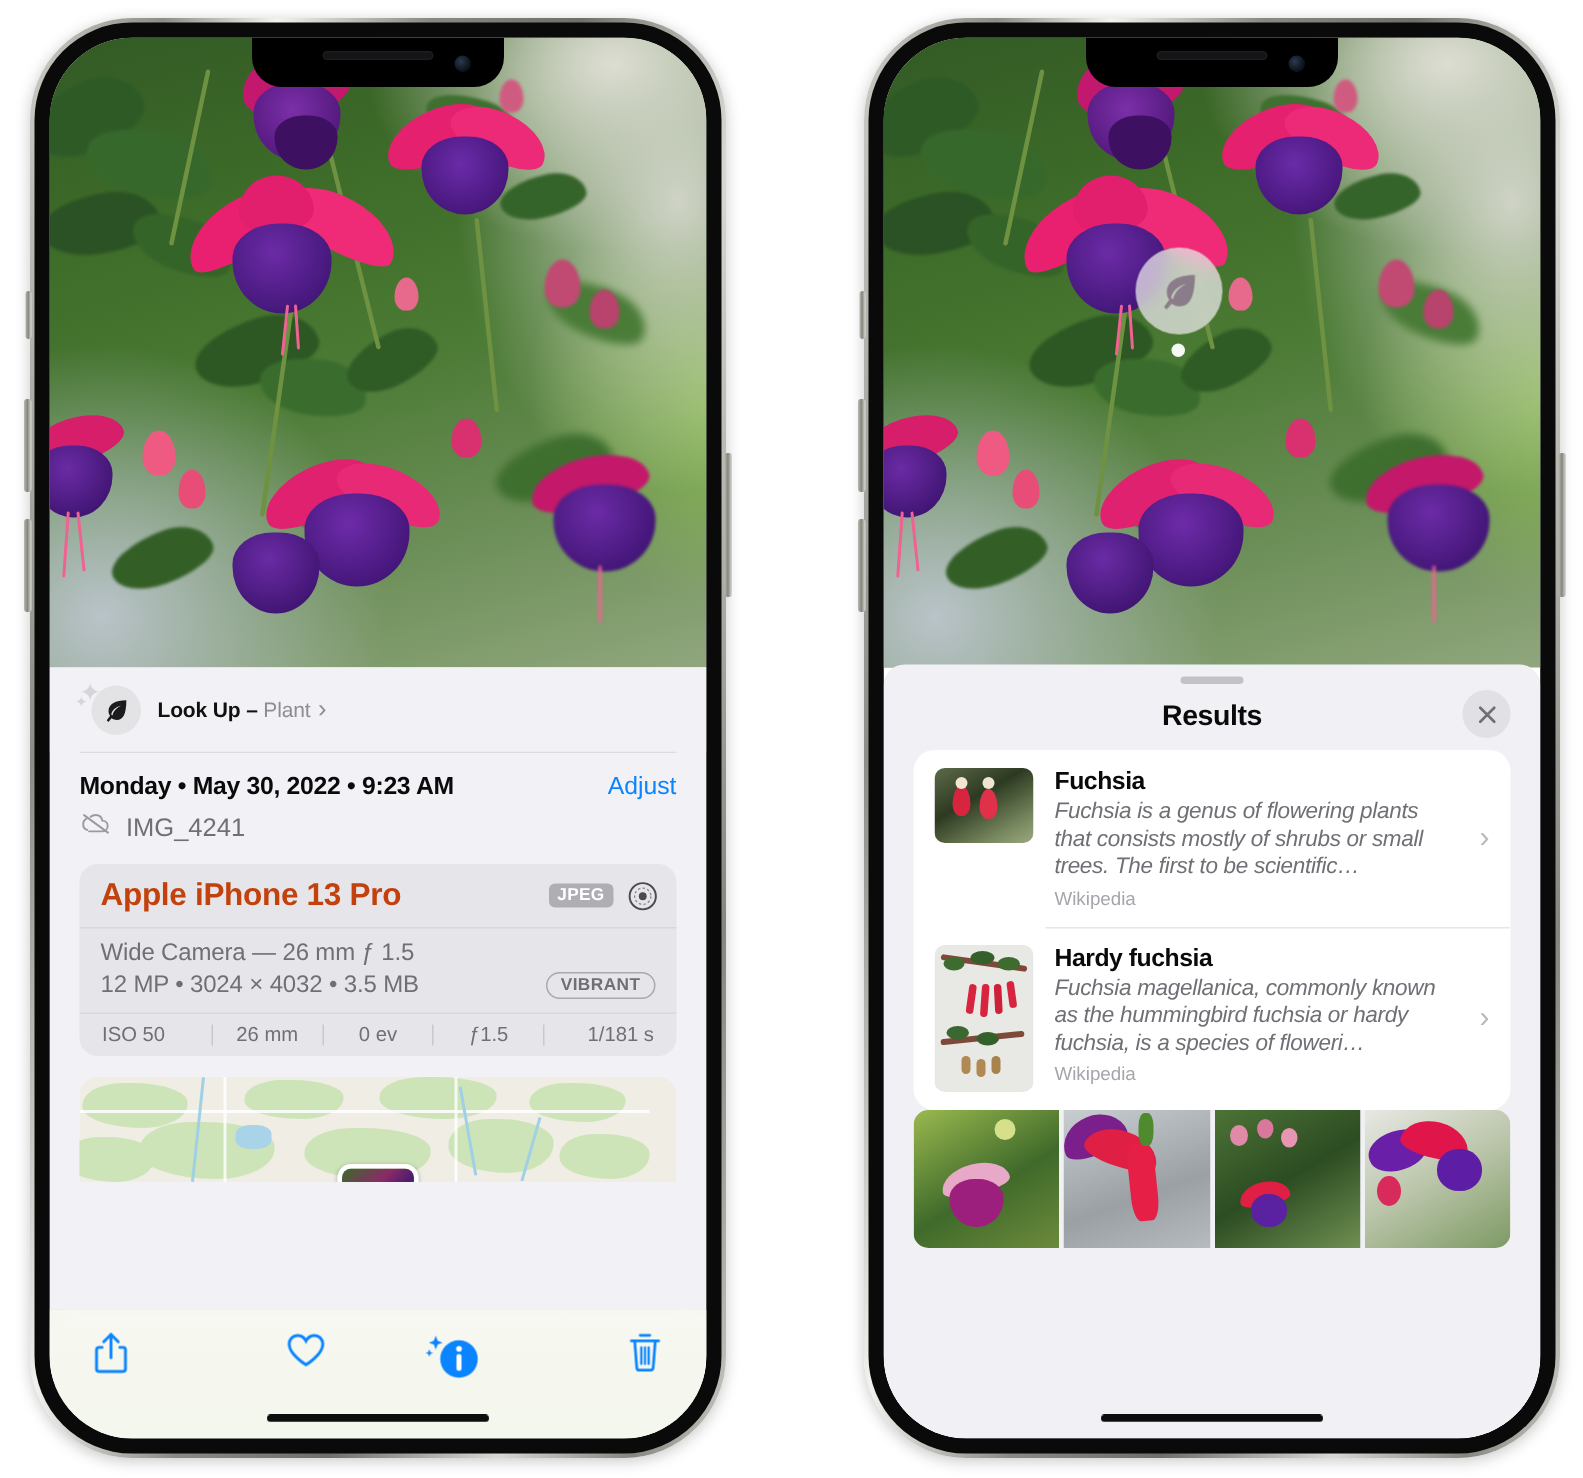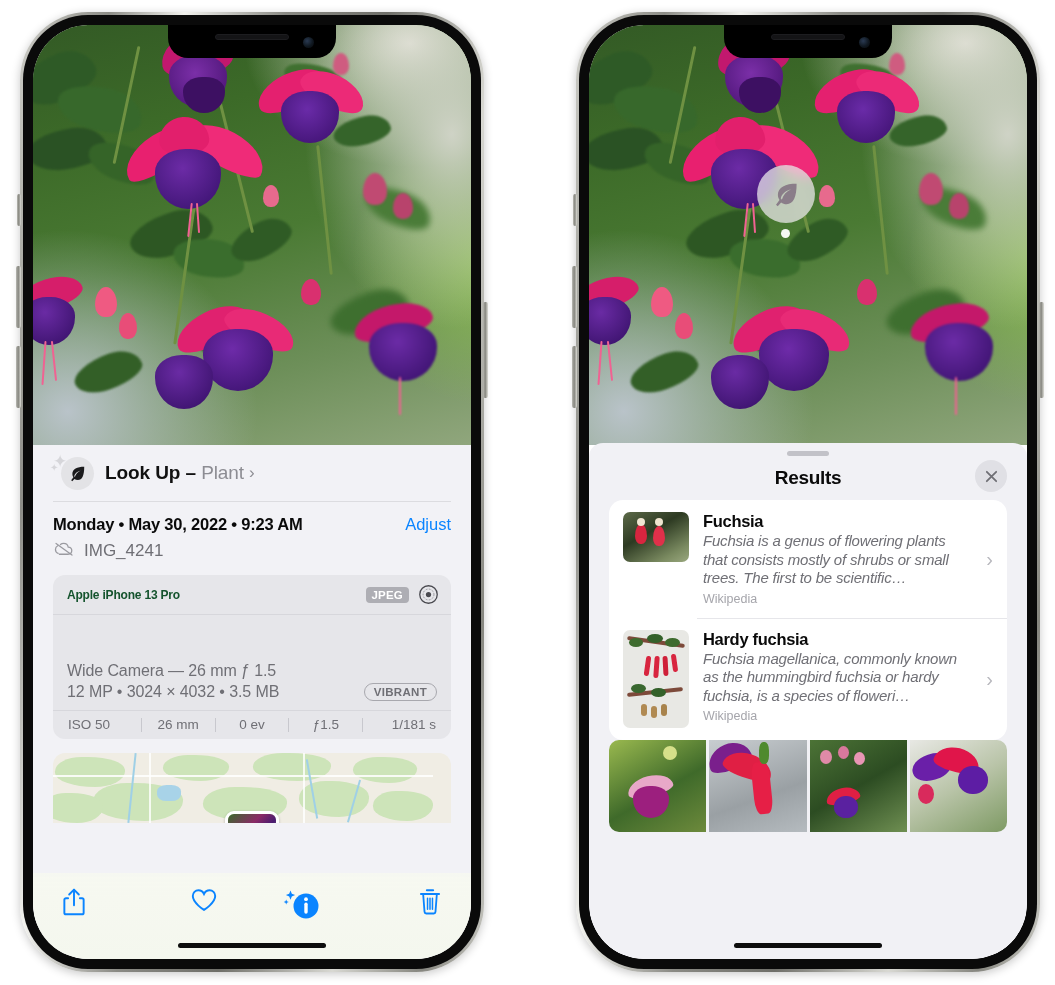--- a/index.html
+++ b/index.html
@@ -105,49 +105,49 @@
   }
   .lookup-icon-wrap { position: relative; width: 40px; height: 36px; flex: none; margin-right: 12px; }
   .lookup-circle {
     position: absolute; left: 8px; top: 2px; width: 33px; height: 33px;
     border-radius: 50%; background: #e3e3e6;
     display: flex; align-items: center; justify-content: center;
   }
   .sparkle { position: absolute; color: #d6d6da; }
   .spark-a { left: 0px; top: -4px; font-size: 17px; }
   .spark-b { left: -3px; top: 7px; font-size: 10px; }
-  .lookup-text { font-size: 19px; font-weight: 700; color: #111; letter-spacing: -.1px; }
+  .lookup-text { font-size: 14px; font-weight: 700; color: #111; letter-spacing: -.1px; }
   .lookup-text .dash { font-weight: 700; }
   .lookup-sub { color: #8d8d93; font-weight: 400; }
   .lookup-chev { color: #8d8d93; font-size: 17px; margin-left: 5px; }
   .hairline { height: 1px; background: #dcdce0; margin: 0 20px; }
 
   .meta { padding: 13px 20px 0 20px; }
   .meta-top { display: flex; align-items: baseline; justify-content: space-between; }
   .meta-date { font-size: 16.5px; font-weight: 700; color: #0a0a0a; letter-spacing: -.2px; }
   .meta-adjust { font-size: 16.5px; color: #0a84ff; }
   .meta-file { display: flex; align-items: center; gap: 9px; margin-top: 7px; }
   .meta-filename { font-size: 17px; color: #6f6f75; }
 
   .cambox {
     margin: 14px 20px 0 20px; background: #e6e6ea; border-radius: 12px; overflow: hidden;
   }
   .cam-head {
     display: flex; align-items: center; justify-content: space-between;
     padding: 9px 12px 9px 14px; border-bottom: 1px solid #d7d7dc;
   }
-  .cam-name { font-size: 12px; font-weight: 700; color: #14532d; letter-spacing: -.2px; }
+  .cam-name { font-size: 21px; font-weight: 700; color: #c2410c; letter-spacing: -.2px; }
   .cam-head-right { display: flex; align-items: center; gap: 9px; padding-left: 12px; }
   .chip-jpeg {
     background: #aeaeb4; color: #fff; font-size: 11.5px; font-weight: 700;
     padding: 2px 6px; border-radius: 4px; letter-spacing: .2px;
   }
   .aperture-ico { width: 21px; height: 21px; }
   .cam-body { padding: 8px 14px 9px 14px; border-bottom: 1px solid #d7d7dc; }
-  .cam-line1 { font-size: 16px; color: #6f6f75; letter-spacing: -.1px; margin-top: 39px; }
+  .cam-line1 { font-size: 16px; color: #6f6f75; letter-spacing: -.1px; }
   .cam-line2row { display: flex; align-items: center; justify-content: space-between; margin-top: 3px; }
   .cam-line2 { font-size: 16px; color: #6f6f75; letter-spacing: -.1px; }
   .chip-vibrant {
     border: 1px solid #a8a8ae; color: #6f6f75; font-size: 11.5px; font-weight: 600;
     padding: 2px 9px; border-radius: 9px; letter-spacing: .3px;
   }
   .cam-exif { display: flex; align-items: center; padding: 6px 12px 7px 12px; }
   .exif-item { flex: 1; text-align: center; font-size: 13.5px; color: #6f6f75; white-space: nowrap; }
   .exif-item:first-child { text-align: left; padding-left: 3px; }
   .exif-item:last-child { text-align: right; padding-right: 3px; }

